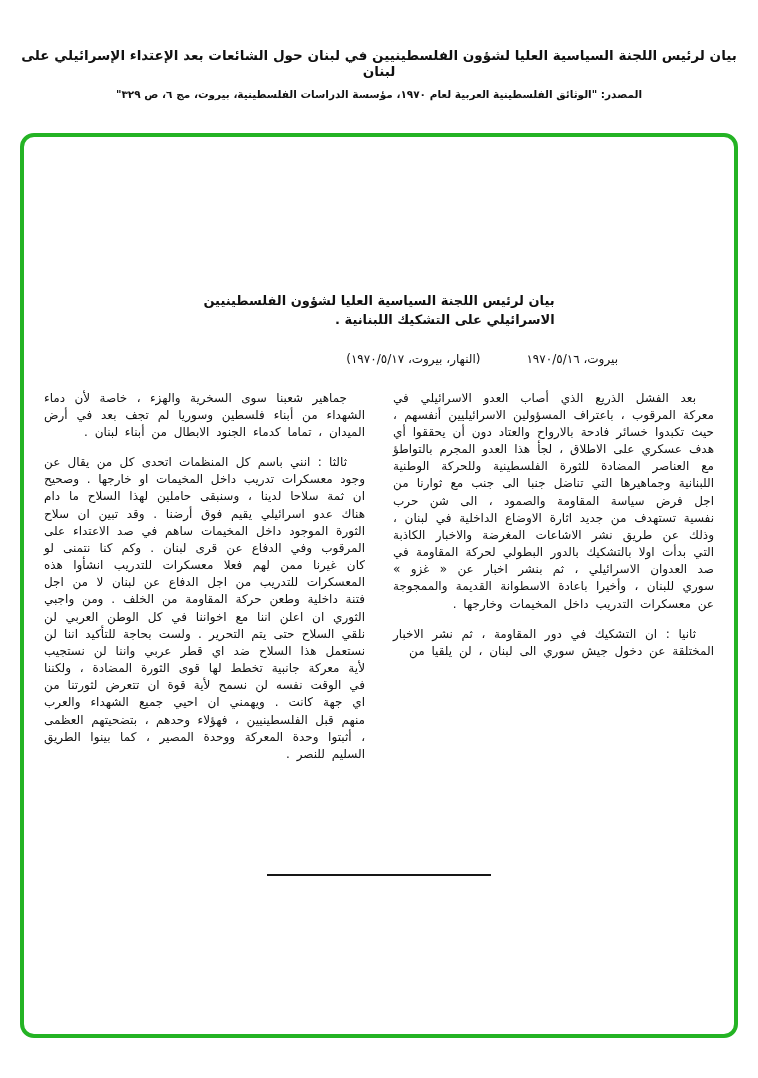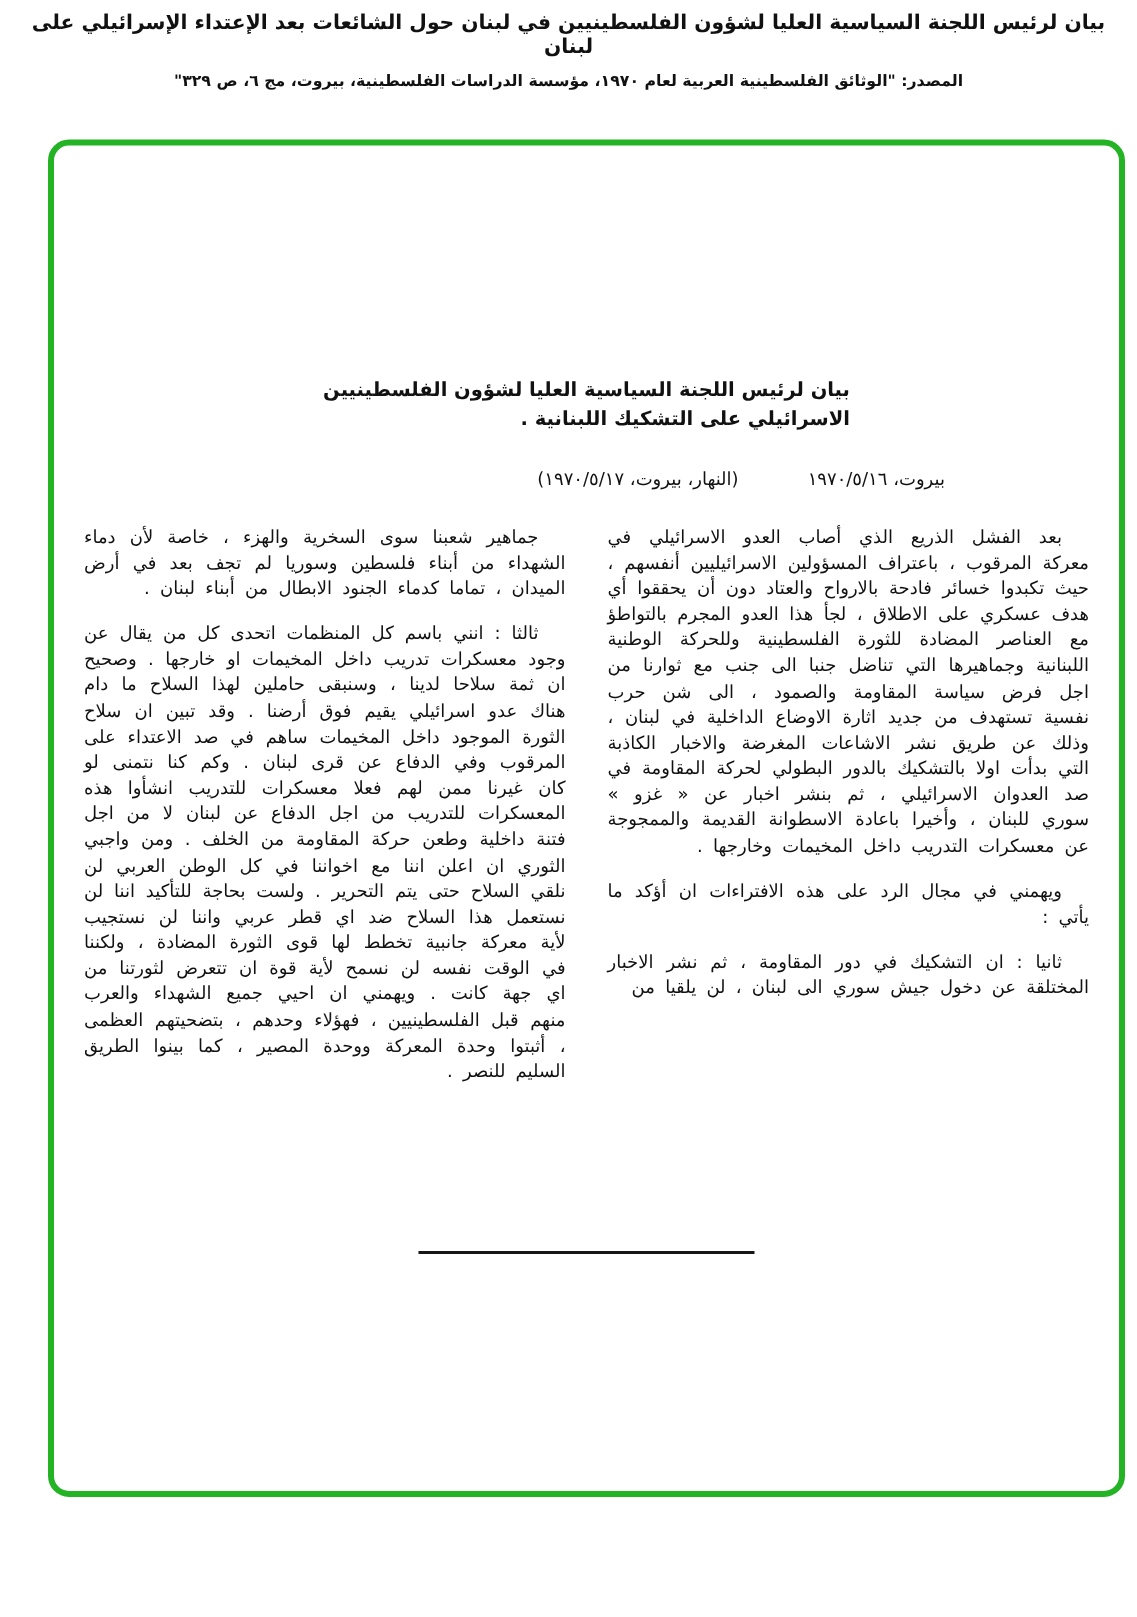--- a/index.html
+++ b/index.html
@@ -8,21 +8,21 @@
     width: 758px; height: 1078px;
     background: #ffffff;
     font-family: "DejaVu Sans", sans-serif;
     color: #111;
     overflow: hidden;
     position: relative;
   }
   .page { width: 758px; height: 1078px; position: relative; }
 
   
-  .top-header { direction: rtl; text-align: center; padding-top: 7px; }
+  .top-header { direction: rtl; text-align: center; padding-top: 7px; margin-top: 40px; }
   .top-header .hdr-title { font-size: 13.5px; font-weight: bold; letter-spacing: 0; padding: 0 14px; }
   .top-header .hdr-source { font-size: 10.5px; font-weight: bold; margin-top: 9px; padding: 0 40px; }
 
   
   .doc-frame {
     position: absolute; left: 20px; top: 93px;
     width: 718px; height: 905px;
     border: 4px solid #24b324;
     border-radius: 14px;
     background: #ffffff;
@@ -77,37 +77,36 @@
 </head>
 <body>
 
 <div class="page">
 
   <div class="top-header">
     <div class="hdr-title">بيان لرئيس اللجنة السياسية العليا لشؤون الفلسطينيين في لبنان حول الشائعات بعد الإعتداء الإسرائيلي على لبنان</div>
     <div class="hdr-source">المصدر: "الوثائق الفلسطينية العربية لعام ١٩٧٠، مؤسسة الدراسات الفلسطينية، بيروت، مج ٦، ص ٣٢٩"</div>
   </div>
 
-  <div class="doc-frame" style="border-color: rgb(36, 179, 36); margin-left: 12px;">
+  <div class="doc-frame" style="border-color: rgb(36, 179, 36);">
     <div class="doc-inner">
 
       <div class="doc-title">
         <div>بيان لرئيس اللجنة السياسية العليا لشؤون الفلسطينيين</div>
         <div>الاسرائيلي على التشكيك اللبنانية .</div>
       </div>
 
       <div class="date-row">
         <span>بيروت، ١٩٧٠/٥/١٦</span>
         <span>(النهار، بيروت، ١٩٧٠/٥/١٧)</span>
       </div>
 
       <div class="columns">
         <div class="col">
           <p>بعد الفشل الذريع الذي أصاب العدو الاسرائيلي في معركة المرقوب ، باعتراف المسؤولين الاسرائيليين أنفسهم ، حيث تكبدوا خسائر فادحة بالارواح والعتاد دون أن يحققوا أي هدف عسكري على الاطلاق ، لجأ هذا العدو المجرم بالتواطؤ مع العناصر المضادة للثورة الفلسطينية وللحركة الوطنية اللبنانية وجماهيرها التي تناضل جنبا الى جنب مع ثوارنا من اجل فرض سياسة المقاومة والصمود ، الى شن حرب نفسية تستهدف من جديد اثارة الاوضاع الداخلية في لبنان ، وذلك عن طريق نشر الاشاعات المغرضة والاخبار الكاذبة التي بدأت اولا بالتشكيك بالدور البطولي لحركة المقاومة في صد العدوان الاسرائيلي ، ثم بنشر اخبار عن « غزو » سوري للبنان ، وأخيرا باعادة الاسطوانة القديمة والممجوجة عن معسكرات التدريب داخل المخيمات وخارجها .</p>
-          <p>ويهمني في مجال الرد على هذه الافتراءات ان أؤكد ما يأتي :</p>
           <p>ثانيا : ان التشكيك في دور المقاومة ، ثم نشر الاخبار المختلقة عن دخول جيش سوري الى لبنان ، لن يلقيا من</p>
         </div>
         <div class="col">
           <p>جماهير شعبنا سوى السخرية والهزء ، خاصة لأن دماء الشهداء من أبناء فلسطين وسوريا لم تجف بعد في أرض الميدان ، تماما كدماء الجنود الابطال من أبناء لبنان .</p>
           <p>ثالثا : انني باسم كل المنظمات اتحدى كل من يقال عن وجود معسكرات تدريب داخل المخيمات او خارجها . وصحيح ان ثمة سلاحا لدينا ، وسنبقى حاملين لهذا السلاح ما دام هناك عدو اسرائيلي يقيم فوق أرضنا . وقد تبين ان سلاح الثورة الموجود داخل المخيمات ساهم في صد الاعتداء على المرقوب وفي الدفاع عن قرى لبنان . وكم كنا نتمنى لو كان غيرنا ممن لهم فعلا معسكرات للتدريب انشأوا هذه المعسكرات للتدريب من اجل الدفاع عن لبنان لا من اجل فتنة داخلية وطعن حركة المقاومة من الخلف . ومن واجبي الثوري ان اعلن اننا مع اخواننا في كل الوطن العربي لن نلقي السلاح حتى يتم التحرير . ولست بحاجة للتأكيد اننا لن نستعمل هذا السلاح ضد اي قطر عربي واننا لن نستجيب لأية معركة جانبية تخطط لها قوى الثورة المضادة ، ولكننا في الوقت نفسه لن نسمح لأية قوة ان تتعرض لثورتنا من اي جهة كانت . ويهمني ان احيي جميع الشهداء والعرب منهم قبل الفلسطينيين ، فهؤلاء وحدهم ، بتضحيتهم العظمى ، أثبتوا وحدة المعركة ووحدة المصير ، كما بينوا الطريق السليم للنصر .</p>
         </div>
       </div>
 
       <div class="divider"></div>
 

